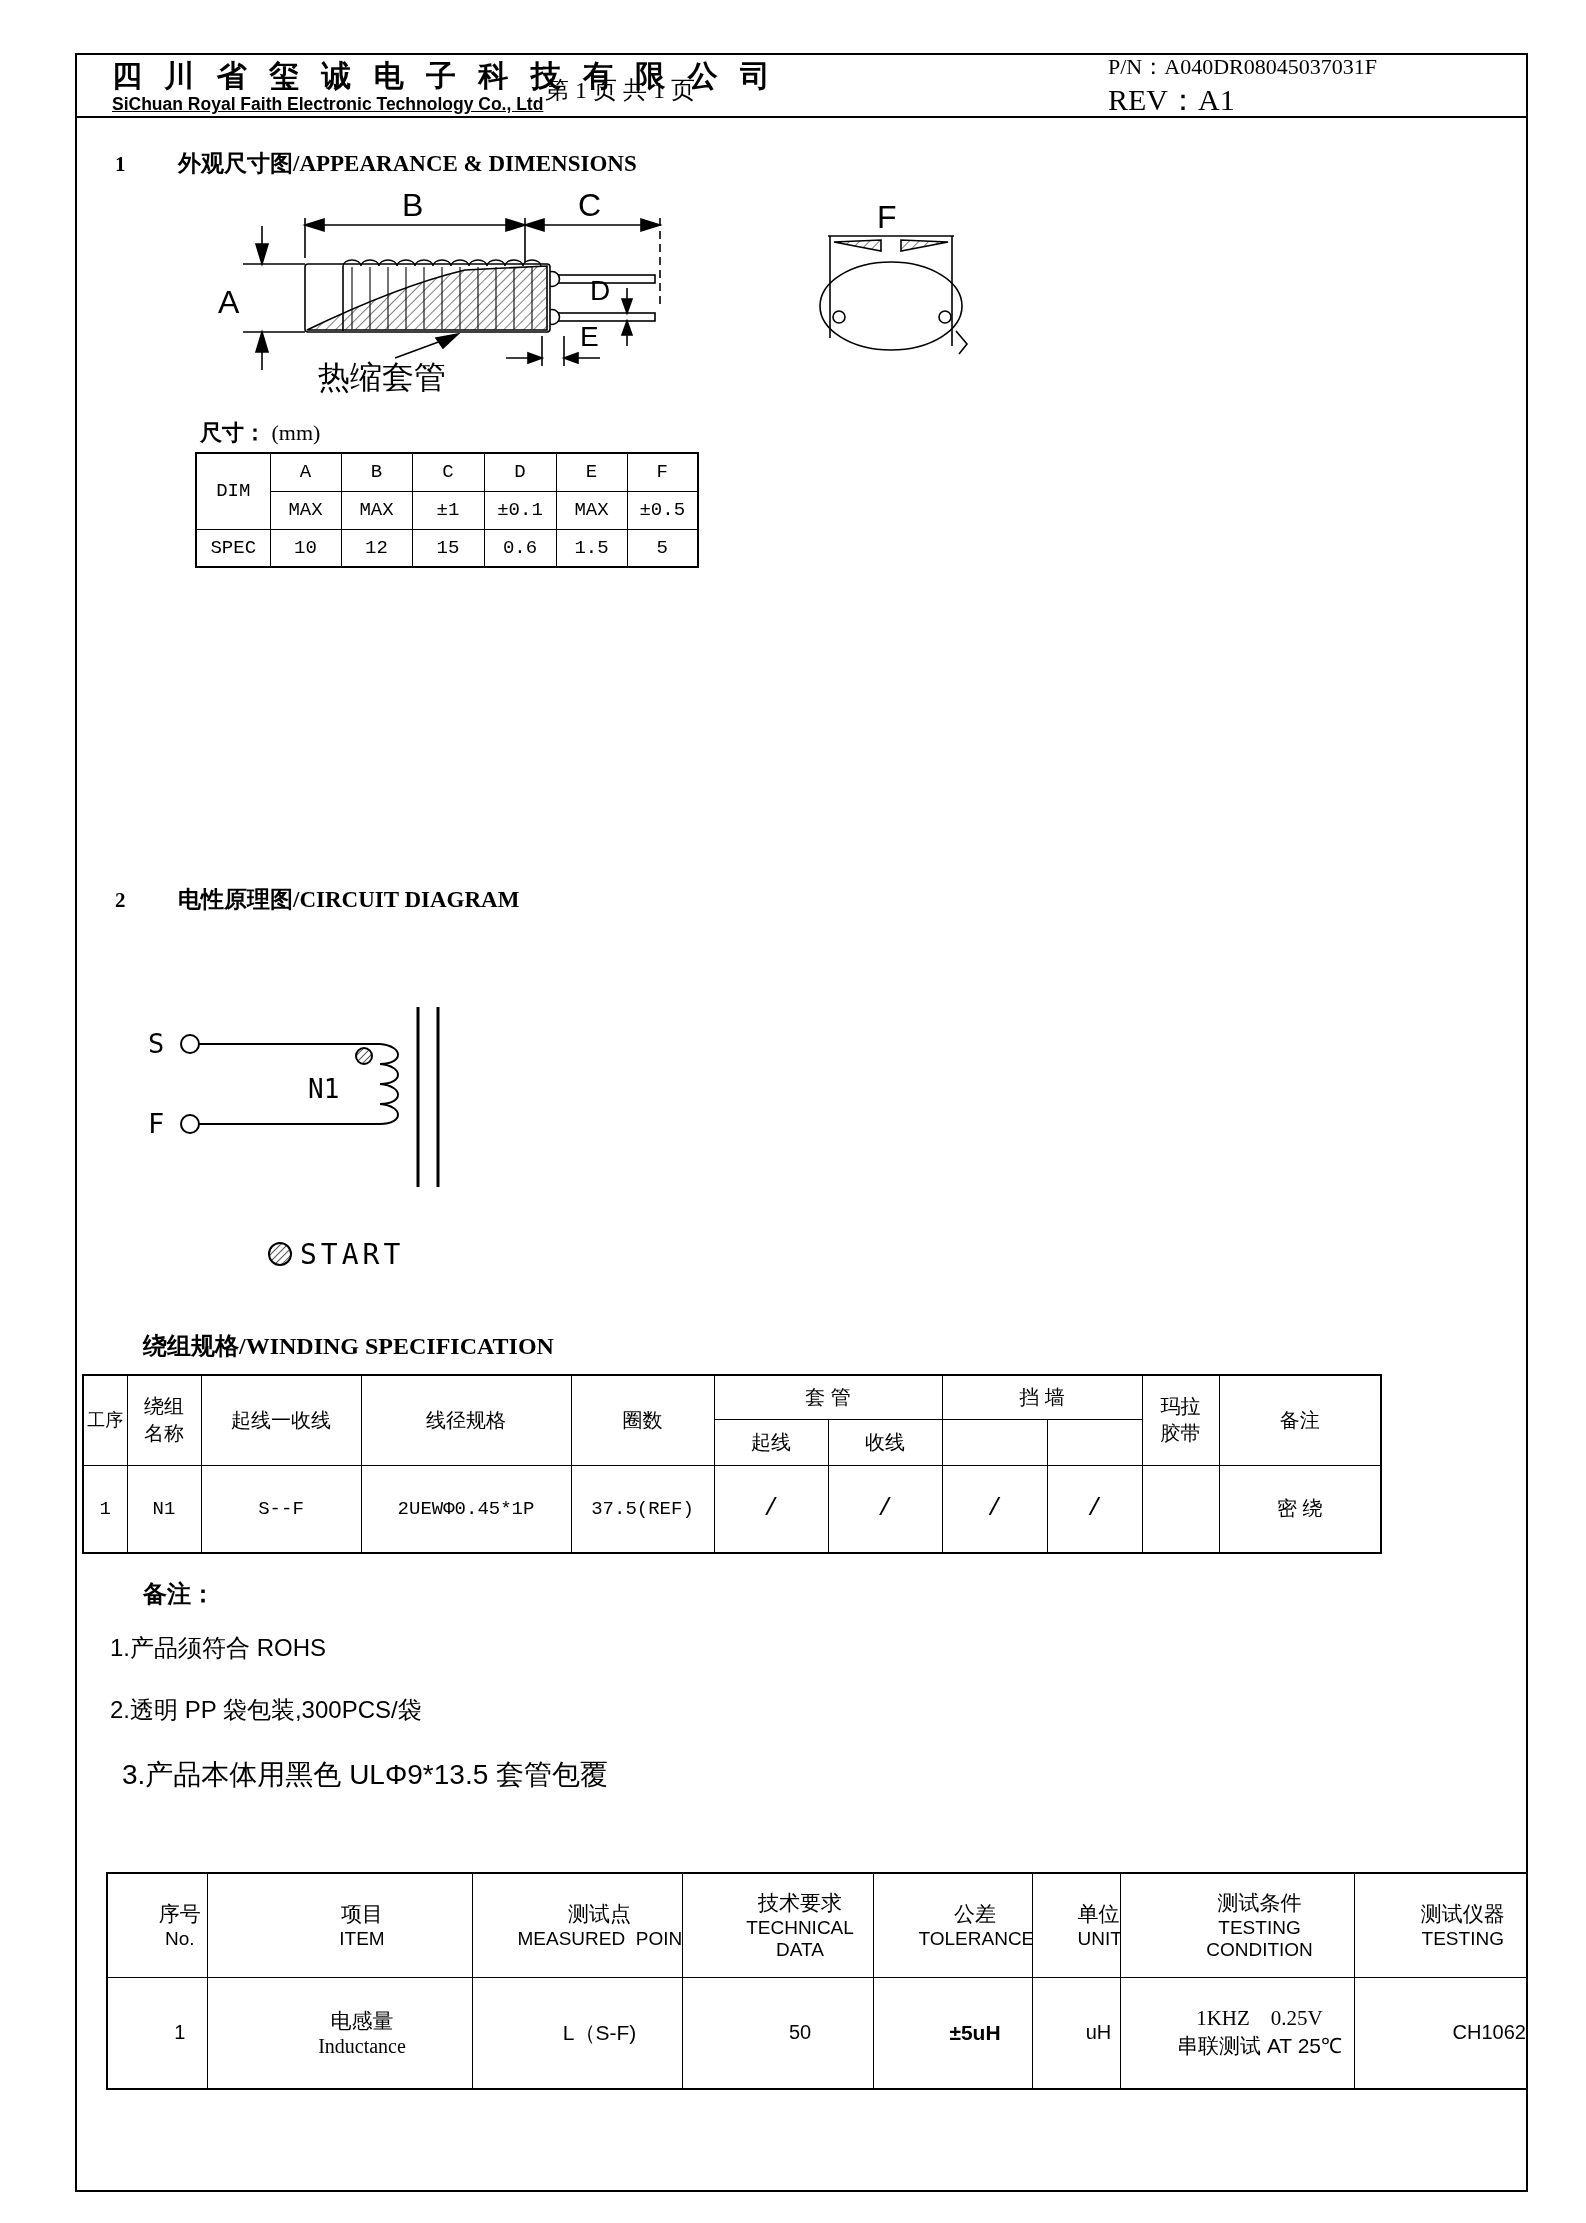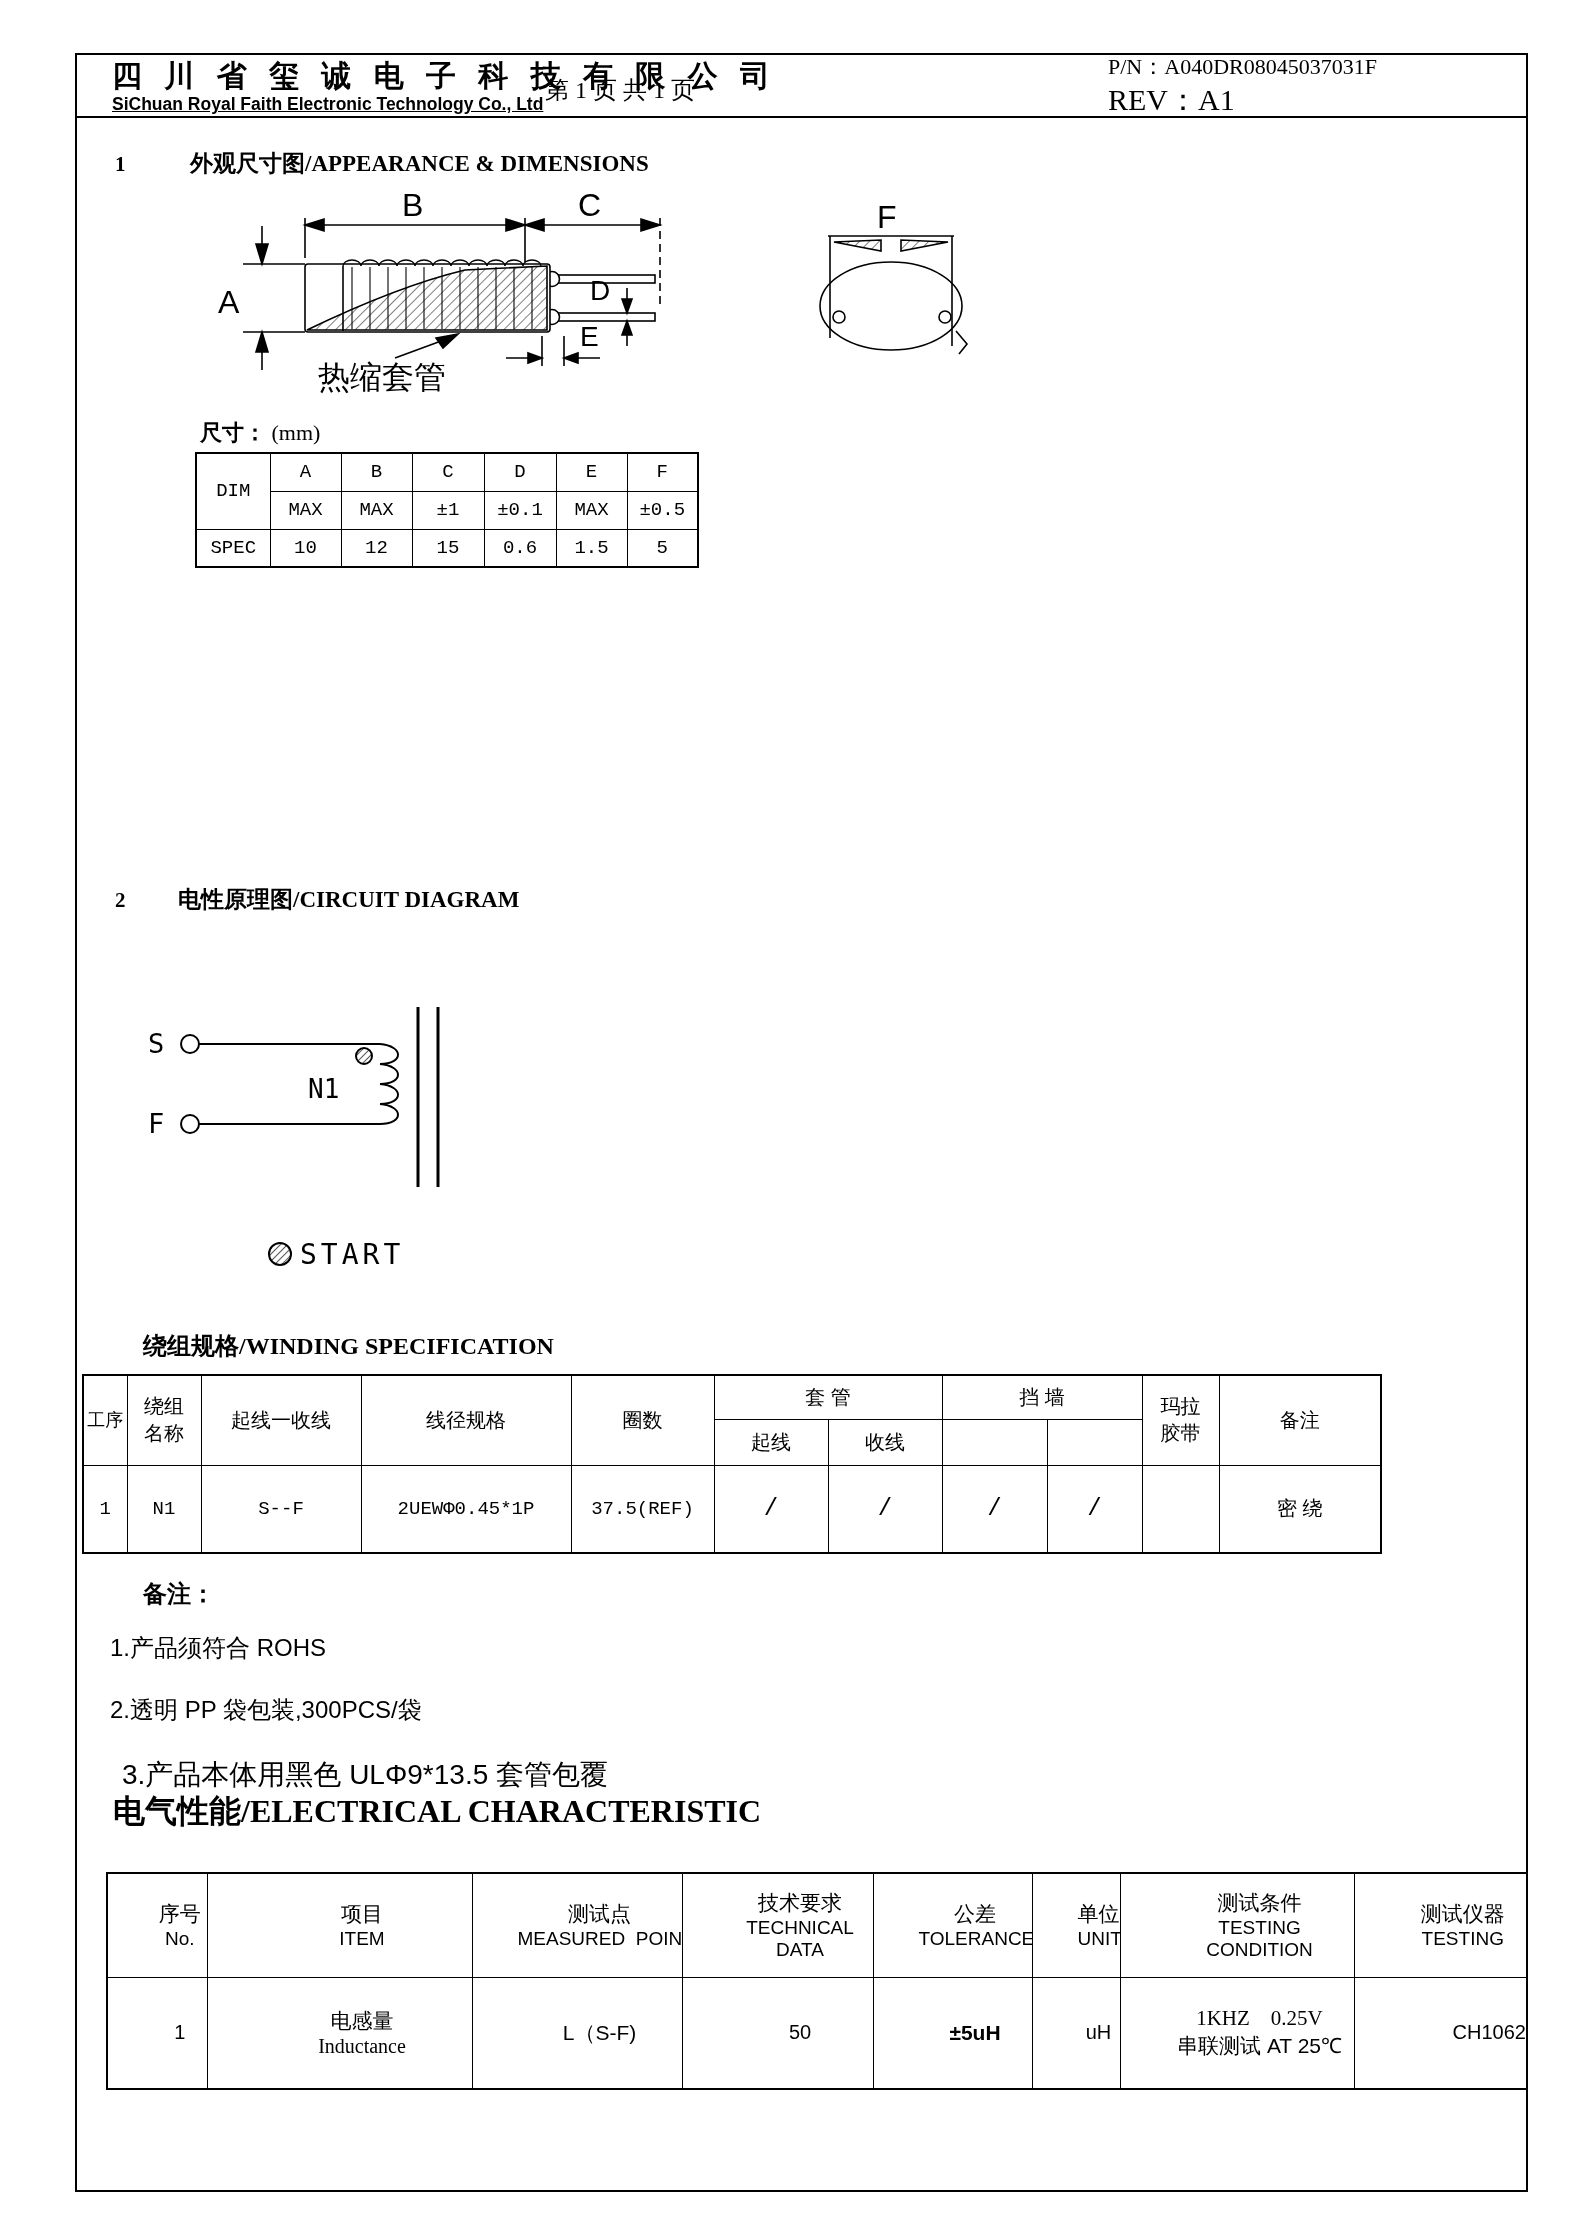--- a/index.html
+++ b/index.html
@@ -33,21 +33,21 @@
   <div class="abs sans b" style="left:112px;top:94px;font-size:17.5px;text-decoration:underline;">SiChuan Royal Faith Electronic Technology Co., Ltd</div>
   <div class="abs serif" style="left:545px;top:74px;font-size:24px;">第 1 页 共 1 页</div>
   <div class="abs serif" style="left:1108px;top:52px;font-size:22px;">
     <span>P/N：</span><span>A040DR08045037031F</span>
   </div>
   <div class="abs serif" style="left:1108px;top:80px;font-size:30px;">
     <span>REV：</span><span>A1</span>
   </div>
 
   <div class="abs serif b" style="left:115px;top:152px;font-size:21px;">1</div>
-  <div class="abs serif b" style="left:190px;top:148px;font-size:23px;">外观尺寸图/APPEARANCE &amp; DIMENSIONS</div>
+  <div class="abs serif b" style="left:178px;top:148px;font-size:23px;">外观尺寸图/APPEARANCE &amp; DIMENSIONS</div>
 
   <svg class="abs" style="left:140px;top:188px;" width="900" height="215" viewBox="0 0 900 215">
     <defs>
       <pattern id="hatch" patternUnits="userSpaceOnUse" width="7" height="7" patternTransform="rotate(45)">
         <rect width="7" height="7" fill="#fff"></rect>
         <line x1="0" y1="0" x2="0" y2="7" stroke="#000" stroke-width="1"></line>
       </pattern>
       <pattern id="hatch2" patternUnits="userSpaceOnUse" width="5" height="5" patternTransform="rotate(45)">
         <rect width="5" height="5" fill="#fff"></rect>
         <line x1="0" y1="0" x2="0" y2="5" stroke="#000" stroke-width="1.3"></line>
@@ -254,21 +254,20 @@
       <td>密 绕</td>
     </tr>
   </tbody>
     </table>
 
   <div class="abs sans b" style="left:143px;top:1578px;font-size:24px;">备注：</div>
   <div class="abs sans" style="left:110px;top:1632px;font-size:24px;">1.产品须符合 ROHS</div>
   <div class="abs sans" style="left:110px;top:1694px;font-size:24px;">2.透明 PP 袋包装,300PCS/袋</div>
   <div class="abs sans" style="left:122px;top:1756px;font-size:28px;">3.产品本体用黑色 ULΦ9*13.5 套管包覆</div>
 
-  <div class="abs serif b" style="left:113px;top:1790px;font-size:32px;">电气性能/ELECTRICAL CHARACTERISTIC</div>
 
   <table class="abs grid electable" style="left:106px;top:1872px;width:1420px;">
     <colgroup>
       <col style="width:100px">
         <col style="width:265px">
         <col style="width:210px">
         <col style="width:191px">
       <col style="width:159px">
         <col style="width:88px">
         <col style="width:234px">

